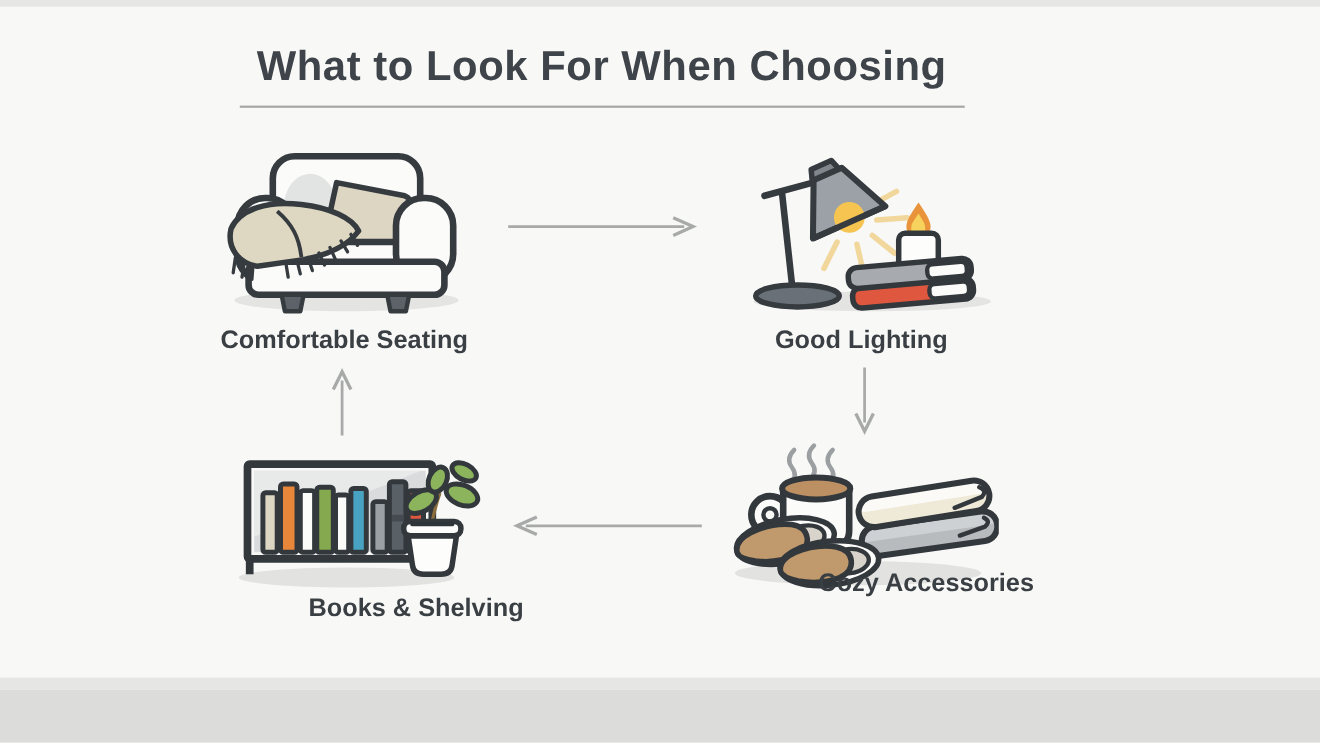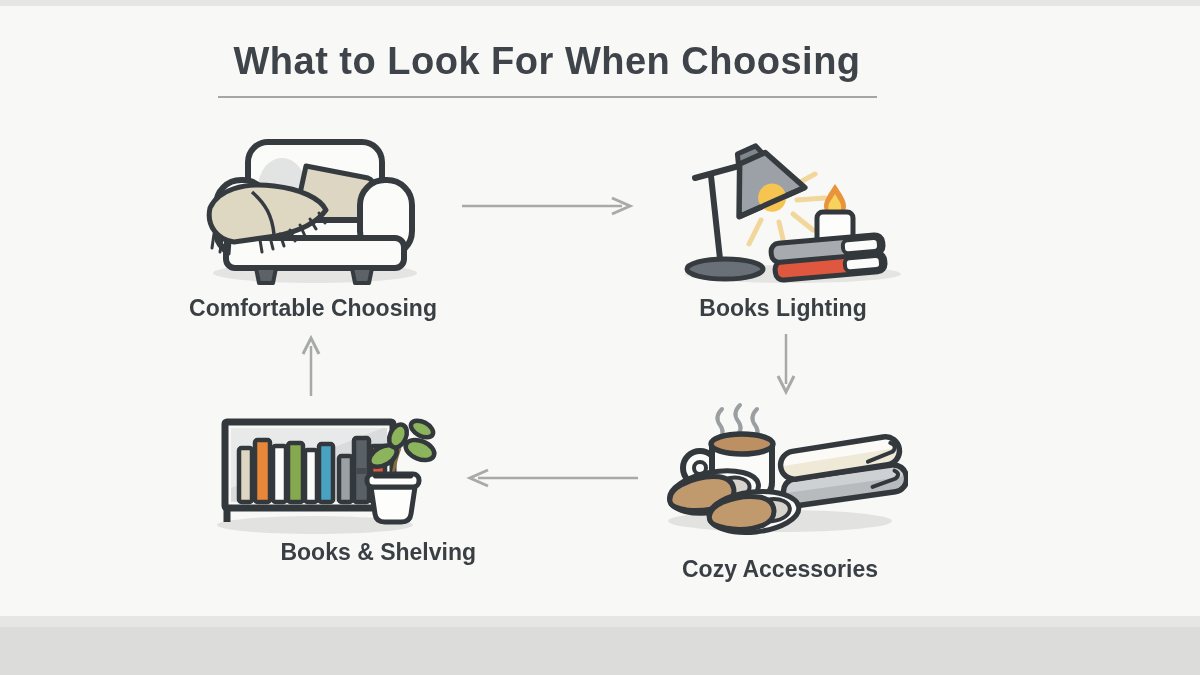--- a/index.html
+++ b/index.html
@@ -16,21 +16,21 @@
   }
   .title-rule{position:absolute;top:96px;left:218px;width:659px;height:2px;background:#a6a6a6;}
   .illus{position:absolute;}
   .node-label{
     position:absolute;width:320px;text-align:center;
     font-size:23px;font-weight:bold;color:#3a3f44;
   }
   .label-seating{left:153px;top:295px;}
   .label-lighting{left:623px;top:295px;}
   .label-shelving{left:156px;top:539px;text-align:right;}
-  .label-cozy{left:620px;top:556px;}
+  .label-cozy{left:620px;top:516px;text-align:right;}
   .arrow{position:absolute;}
 </style>
 </head>
 <body>
 
 <div class="canvas">
   <div class="strip-top"></div>
   <div class="strip-bottom"></div>
 
   <div class="title">What to Look For When Choosing</div>
@@ -61,21 +61,21 @@
             <path d="M70,101 l3,12"></path>
             <path d="M80,98 l4,12"></path>
           <path d="M90,94 l5,11"></path>
             <path d="M100,89 l5,11"></path>
             <path d="M110,83 l6,10"></path>
             <path d="M119,77 l6,10"></path>
         </g>
       </g>
     </svg>
   </div>
-  <div class="node-label label-seating">Comfortable Choosing</div>
+  <div class="node-label label-seating">Comfortable Seating</div>
 
   <div class="illus" style="left:675px;top:136px;width:230px;height:150px;">
     <svg width="230" height="150" viewBox="0 0 230 150">
       <ellipse cx="118" cy="138" rx="108" ry="9" fill="#e4e4e2"></ellipse>
       <g stroke="#f1d79b" stroke-width="5" stroke-linecap="round">
         <path d="M118,50 L140,38"></path>
           <path d="M122,64 L150,62"></path>
           <path d="M118,78 L138,94"></path>
         <path d="M104,86 L110,112"></path>
           <path d="M86,84 L74,108"></path>
@@ -101,21 +101,21 @@
           <rect x="100" y="121" width="110" height="19" rx="8" fill="#e0573f" stroke="#33383d" stroke-width="5"></rect>
           <rect x="170" y="124" width="36" height="13" rx="5" fill="#fbfbfa" stroke="#33383d" stroke-width="4"></rect>
         </g>
         <g transform="rotate(-5 153 112)">
           <rect x="96" y="103" width="112" height="19" rx="8" fill="#a7abaf" stroke="#33383d" stroke-width="5"></rect>
           <rect x="168" y="106" width="36" height="13" rx="5" fill="#fbfbfa" stroke="#33383d" stroke-width="4"></rect>
         </g>
       </g>
     </svg>
   </div>
-  <div class="node-label label-lighting">Books Lighting</div>
+  <div class="node-label label-lighting">Good Lighting</div>
 
   <div class="illus" style="left:658px;top:388px;width:250px;height:150px;">
     <svg width="250" height="150" viewBox="0 0 250 150">
       <ellipse cx="122" cy="133" rx="112" ry="11" fill="#e2e2e1"></ellipse>
       <g stroke="#9b9fa2" stroke-width="4" fill="none" stroke-linecap="round">
         <path d="M60,52 q8,-7 2,-15 q-6,-8 2,-16"></path>
         <path d="M78,48 q8,-7 2,-15 q-6,-8 2,-16"></path>
         <path d="M95,52 q8,-7 2,-15 q-6,-8 2,-16"></path>
       </g>
       <g>

